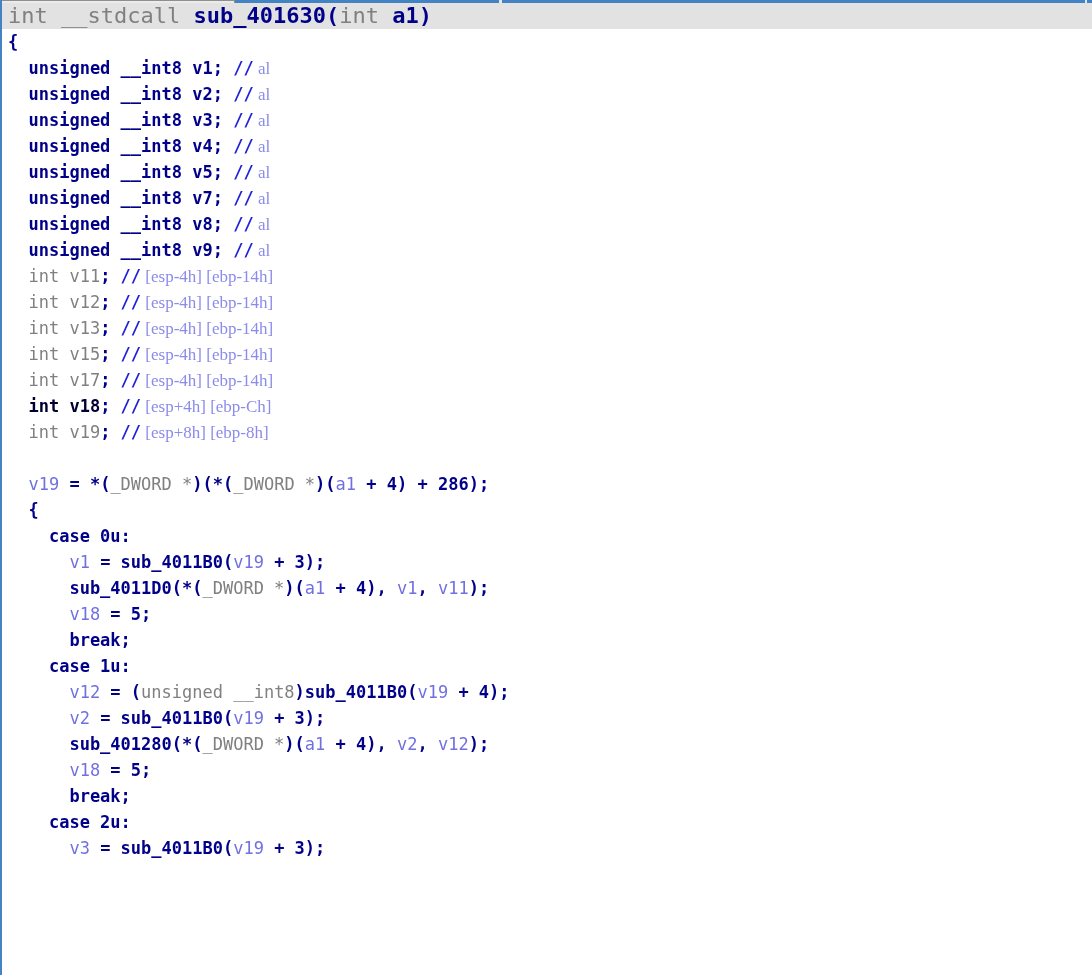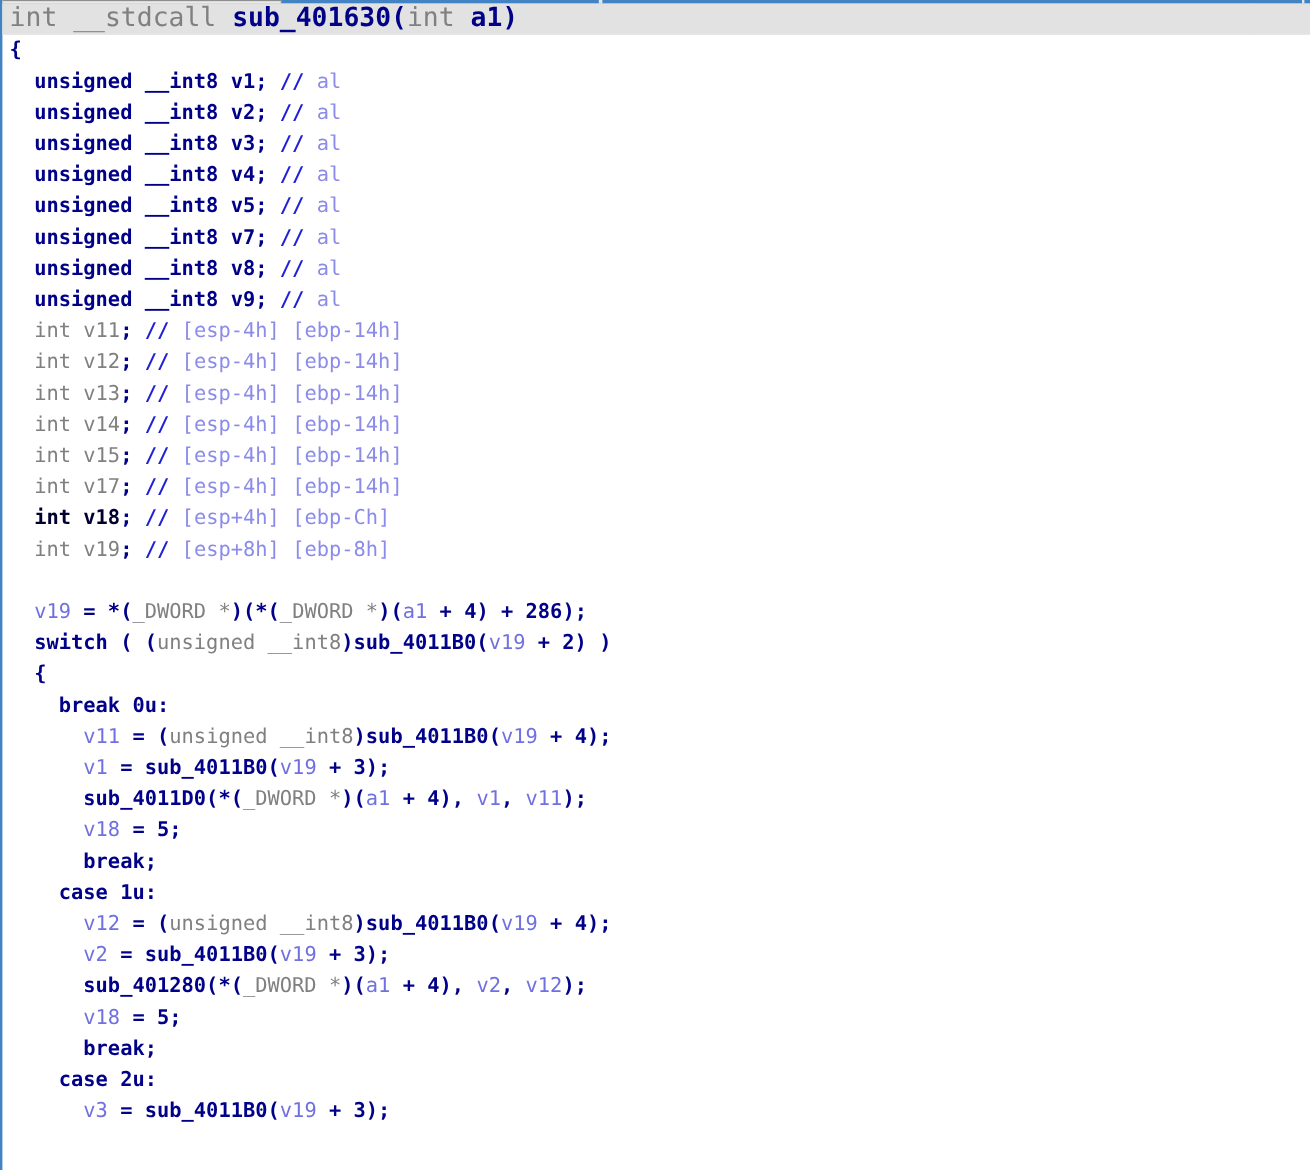--- a/index.html
+++ b/index.html
@@ -43,21 +43,21 @@
     height: 26px; white-space: pre; padding-left: 6px;
     overflow: hidden;
   }
   .line.header {
     background: var(--headerBg, #e2e2e2);
     font-size: 22px;
   }
   .tok-d { color: var(--navy, #000089); font-weight: bold; }   
   .tok-g { color: var(--gray, #808080); }                      
   .tok-v { color: var(--lvar, #7070e0); }                      
-  .tok-m { color: var(--cmt,  #8b8bea); }                      
+  .tok-m { color: var(--cmt,  #8b8bea); font-family: Liberation Serif, serif; }                      
   .tok-c { color: var(--slash,#2020d8); font-weight: bold; }   
   .tok-b { color: var(--hot,  #000030); font-weight: bold; text-align: right; }   
 </style>
 </head>
 <body>
 
 <div class="view">
   <div class="topbar"></div>
   <div class="tabstub"></div>
   <div class="topgap gap1"></div>
@@ -70,31 +70,28 @@
       <div class="line"><span class="tok-d">  unsigned __int8 v2; </span><span class="tok-c">//</span><span class="tok-m"> al</span></div>
       <div class="line"><span class="tok-d">  unsigned __int8 v3; </span><span class="tok-c">//</span><span class="tok-m"> al</span></div>
       <div class="line"><span class="tok-d">  unsigned __int8 v4; </span><span class="tok-c">//</span><span class="tok-m"> al</span></div>
       <div class="line"><span class="tok-d">  unsigned __int8 v5; </span><span class="tok-c">//</span><span class="tok-m"> al</span></div>
       <div class="line"><span class="tok-d">  unsigned __int8 v7; </span><span class="tok-c">//</span><span class="tok-m"> al</span></div>
       <div class="line"><span class="tok-d">  unsigned __int8 v8; </span><span class="tok-c">//</span><span class="tok-m"> al</span></div>
       <div class="line"><span class="tok-d">  unsigned __int8 v9; </span><span class="tok-c">//</span><span class="tok-m"> al</span></div>
       <div class="line"><span class="tok-g">  int v11</span><span class="tok-d">; </span><span class="tok-c">//</span><span class="tok-m"> [esp-4h] [ebp-14h]</span></div>
       <div class="line"><span class="tok-g">  int v12</span><span class="tok-d">; </span><span class="tok-c">//</span><span class="tok-m"> [esp-4h] [ebp-14h]</span></div>
       <div class="line"><span class="tok-g">  int v13</span><span class="tok-d">; </span><span class="tok-c">//</span><span class="tok-m"> [esp-4h] [ebp-14h]</span></div>
-      <div class="line"><span class="tok-g">  int v14</span><span class="tok-d">; </span><span class="tok-c">//</span><span class="tok-m"> [esp-4h] [ebp-14h]</span></div>
       <div class="line"><span class="tok-g">  int v15</span><span class="tok-d">; </span><span class="tok-c">//</span><span class="tok-m"> [esp-4h] [ebp-14h]</span></div>
       <div class="line"><span class="tok-g">  int v17</span><span class="tok-d">; </span><span class="tok-c">//</span><span class="tok-m"> [esp-4h] [ebp-14h]</span></div>
       <div class="line"><span class="tok-b">  int v18</span><span class="tok-d">; </span><span class="tok-c">//</span><span class="tok-m"> [esp+4h] [ebp-Ch]</span></div>
       <div class="line"><span class="tok-g">  int v19</span><span class="tok-d">; </span><span class="tok-c">//</span><span class="tok-m"> [esp+8h] [ebp-8h]</span></div>
       <div class="line"></div>
       <div class="line"><span class="tok-v">  v19</span><span class="tok-d"> = *(</span><span class="tok-g">_DWORD *</span><span class="tok-d">)(*(</span><span class="tok-g">_DWORD *</span><span class="tok-d">)(</span><span class="tok-v">a1</span><span class="tok-d"> + 4) + 286);</span></div>
-      <div class="line"><span class="tok-d">  switch ( (</span><span class="tok-g">unsigned __int8</span><span class="tok-d">)sub_4011B0(</span><span class="tok-v">v19</span><span class="tok-d"> + 2) )</span></div>
       <div class="line"><span class="tok-d">  {</span></div>
-      <div class="line"><span class="tok-d">    break 0u:</span></div>
-      <div class="line"><span class="tok-v">      v11</span><span class="tok-d"> = (</span><span class="tok-g">unsigned __int8</span><span class="tok-d">)sub_4011B0(</span><span class="tok-v">v19</span><span class="tok-d"> + 4);</span></div>
+      <div class="line"><span class="tok-d">    case 0u:</span></div>
       <div class="line"><span class="tok-v">      v1</span><span class="tok-d"> = sub_4011B0(</span><span class="tok-v">v19</span><span class="tok-d"> + 3);</span></div>
       <div class="line"><span class="tok-d">      sub_4011D0(*(</span><span class="tok-g">_DWORD *</span><span class="tok-d">)(</span><span class="tok-v">a1</span><span class="tok-d"> + 4), </span><span class="tok-v">v1</span><span class="tok-d">, </span><span class="tok-v">v11</span><span class="tok-d">);</span></div>
       <div class="line"><span class="tok-v">      v18</span><span class="tok-d"> = 5;</span></div>
       <div class="line"><span class="tok-d">      break;</span></div>
       <div class="line"><span class="tok-d">    case 1u:</span></div>
       <div class="line"><span class="tok-v">      v12</span><span class="tok-d"> = (</span><span class="tok-g">unsigned __int8</span><span class="tok-d">)sub_4011B0(</span><span class="tok-v">v19</span><span class="tok-d"> + 4);</span></div>
       <div class="line"><span class="tok-v">      v2</span><span class="tok-d"> = sub_4011B0(</span><span class="tok-v">v19</span><span class="tok-d"> + 3);</span></div>
       <div class="line"><span class="tok-d">      sub_401280(*(</span><span class="tok-g">_DWORD *</span><span class="tok-d">)(</span><span class="tok-v">a1</span><span class="tok-d"> + 4), </span><span class="tok-v">v2</span><span class="tok-d">, </span><span class="tok-v">v12</span><span class="tok-d">);</span></div>
       <div class="line"><span class="tok-v">      v18</span><span class="tok-d"> = 5;</span></div>
       <div class="line"><span class="tok-d">      break;</span></div>

